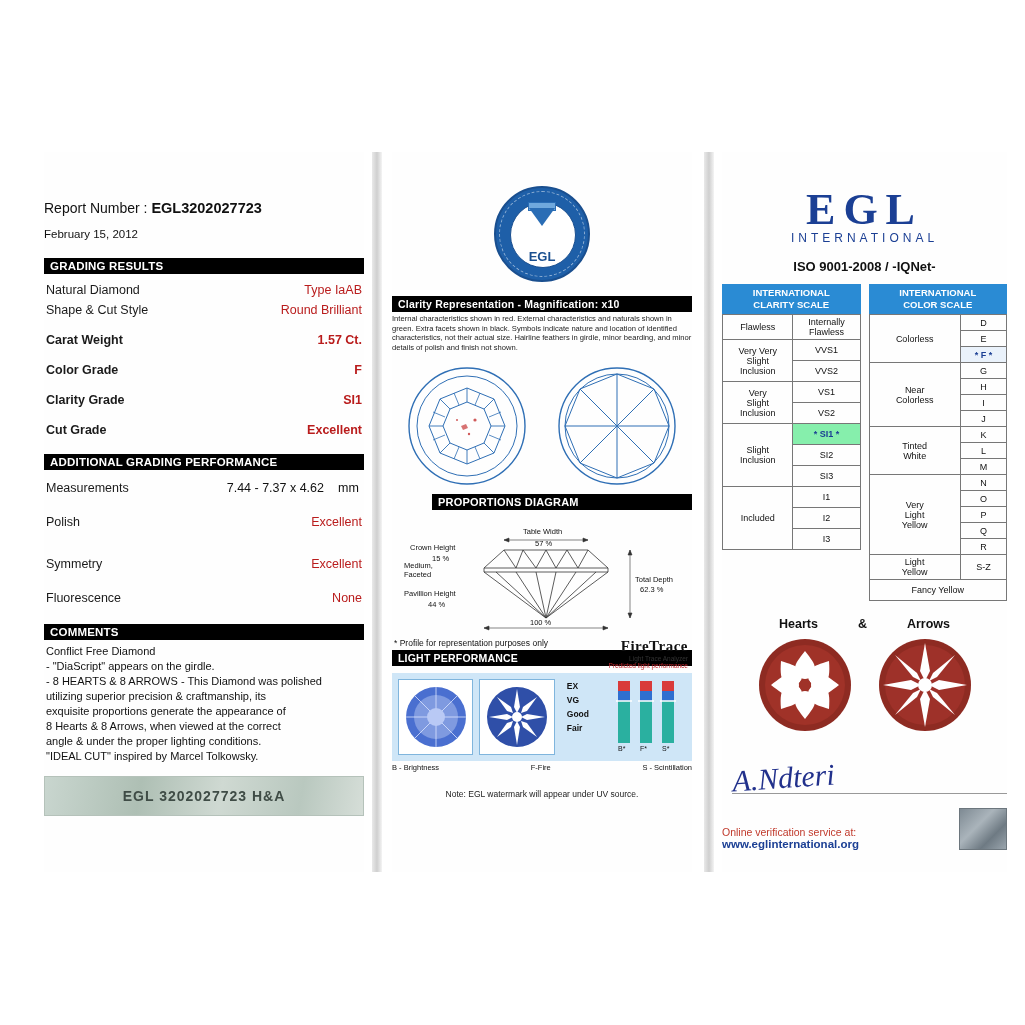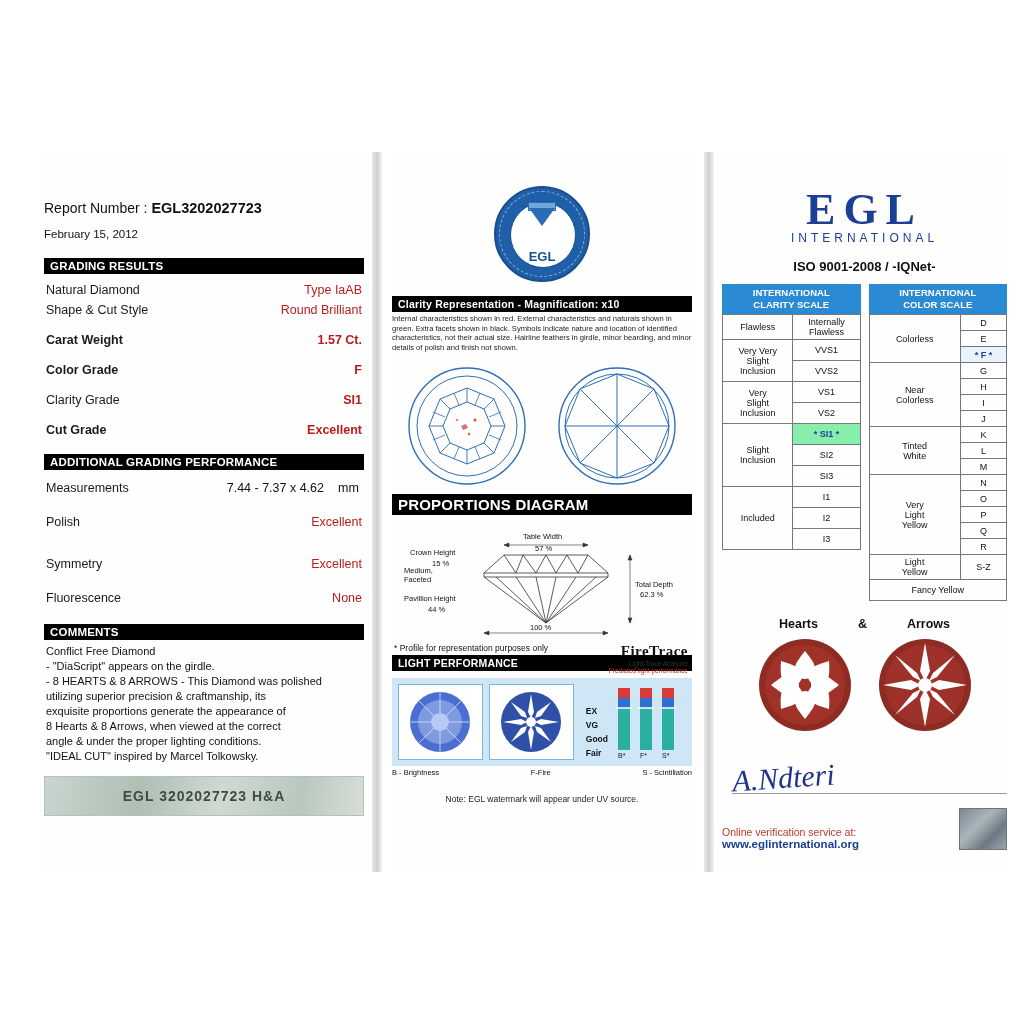--- a/index.html
+++ b/index.html
@@ -83,21 +83,21 @@
       </div>
       <div class="row" style="margin-top:10px">
         <span class="lbl" style="font-weight:bold">Carat Weight</span>
         <span class="val">1.57 Ct.</span>
       </div>
       <div class="row" style="margin-top:10px">
         <span class="lbl" style="font-weight:bold">Color Grade</span>
         <span class="val">F</span>
       </div>
       <div class="row" style="margin-top:10px">
-        <span class="lbl" style="font-weight:normal">Clarity Grade</span>
+        <span class="lbl" style="font-weight:bold">Clarity Grade</span>
         <span class="val">SI1</span>
       </div>
       <div class="row" style="margin:10px 0 12px 0">
         <span class="lbl" style="font-weight:bold">Cut Grade</span>
         <span class="val">Excellent</span>
       </div>
     </div>
 
     <div class="bluebar">ADDITIONAL GRADING PERFORMANCE</div>
     <div style="padding:8px 0 2px 0;">
@@ -198,21 +198,21 @@
           <line x1="116" y1="64" x2="101" y2="101"></line>
             <line x1="101" y1="101" x2="64" y2="116"></line>
           <line x1="64" y1="116" x2="27" y2="101"></line>
             <line x1="27" y1="101" x2="12" y2="64"></line>
           <line x1="12" y1="64" x2="27" y2="27"></line>
             <line x1="27" y1="27" x2="64" y2="12"></line>
         </g>
       </svg>
     </div>
 
-    <div class="bluebar" style="font-size:15px;">PROPORTIONS DIAGRAM</div>
+    <div class="bluebar" style="font-size:11px;margin-left:40px;">PROPORTIONS DIAGRAM</div>
 
     <div style="position:relative;height:125px;">
       <svg width="300" height="125" viewBox="0 0 300 125">
         <g stroke="#333" stroke-width="0.8" fill="none">
           <line x1="112" y1="40" x2="196" y2="40"></line>
           <line x1="92" y1="58" x2="216" y2="58"></line>
           <line x1="112" y1="40" x2="92" y2="58"></line>
           <line x1="196" y1="40" x2="216" y2="58"></line>
           <line x1="92" y1="62" x2="216" y2="62"></line>
           <line x1="92" y1="62" x2="154" y2="108"></line>
@@ -291,21 +291,21 @@
             <polygon points="4,32 22,35 28,32 22,29"></polygon>
               <polygon points="60,32 42,35 36,32 42,29"></polygon>
             <polygon points="12,12 26,22 28,28 22,26"></polygon>
               <polygon points="52,12 38,22 36,28 42,26"></polygon>
             <polygon points="12,52 26,42 28,36 22,38"></polygon>
               <polygon points="52,52 38,42 36,36 42,38"></polygon>
           </g>
           <circle cx="32" cy="32" r="5" fill="#ffffff"></circle>
         </svg>
       </div>
-      <div style="display:flex;align-items:flex-end;gap:4px;padding-left:6px;">
+      <div style="display:flex;align-items:flex-start;gap:23px;padding-left:6px;">
         <div class="grades">
           <div>EX</div>
           <div>VG</div>
           <div>Good</div>
           <div>Fair</div>
         </div>
         <svg width="74" height="74" viewBox="0 0 74 74">
           <g>
             <rect x="6" y="2" width="12" height="62" fill="#2ab0a0"></rect>
             <rect x="6" y="2" width="12" height="10" fill="#d93b3b"></rect>

